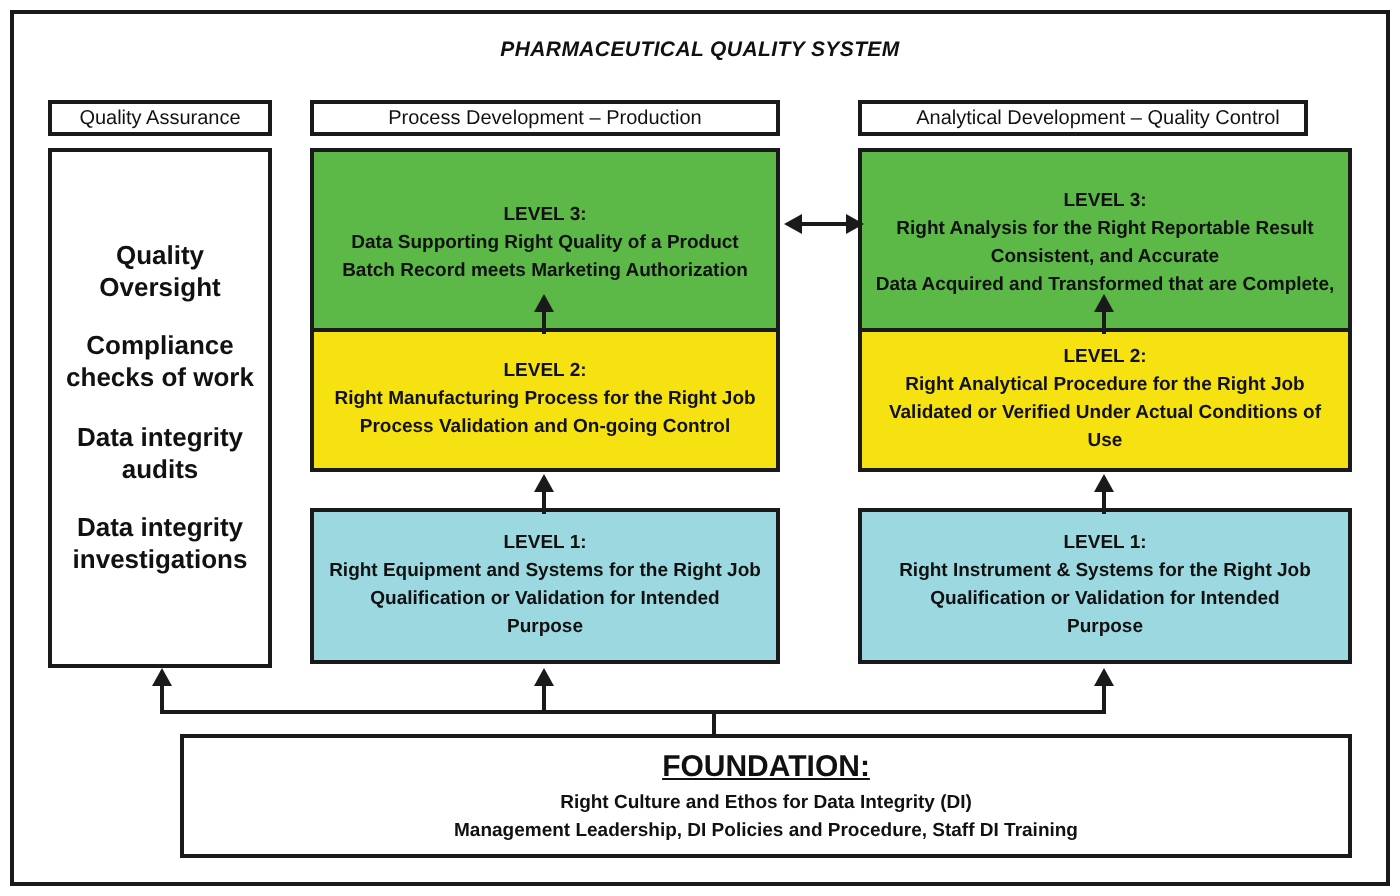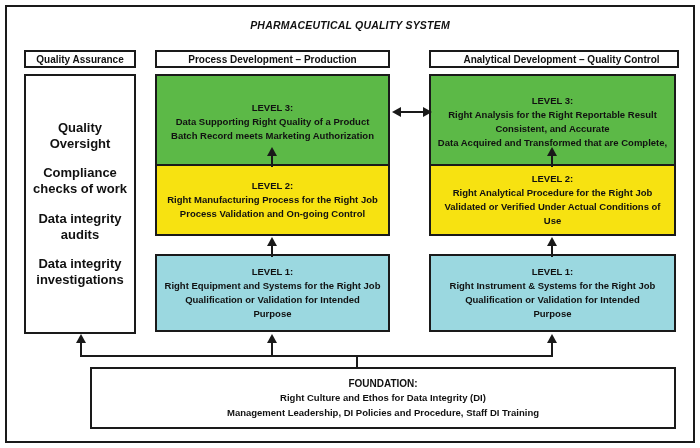--- a/index.html
+++ b/index.html
@@ -29,27 +29,27 @@
   
   .hdr {
     position: absolute;
     height: 18px;
     border: 2px solid #1a1a1a;
     background: #fff;
     display: flex;
     align-items: center;
     justify-content: center;
     font-size: 10px;
-    font-weight: bold;
+    font-weight: normal;
     color: #111;
     white-space: nowrap;
   }
   #hdr-qa   { left: 17px;  top: 43px; width: 112px; }
   #hdr-proc { left: 148px; top: 43px; width: 235px; align-items: center; }
-  #hdr-anal { left: 422px; top: 43px; width: 250px; padding-left: 15px; }
+  #hdr-anal { left: 422px; top: 43px; width: 225px; padding-left: 15px; }
 
   
   #qa-box {
     position: absolute;
     left: 17px; top: 67px;
     width: 112px; height: 260px;
     border: 2px solid #1a1a1a;
     background: #fff;
     display: flex;
     flex-direction: column;
@@ -101,21 +101,21 @@
     left: 83px; top: 360px;
     width: 586px; height: 62px;
     border: 2px solid #1a1a1a;
     background: #fff;
     display: flex;
     flex-direction: column;
     align-items: center;
     justify-content: center;
     text-align: center;
   }
-  #foundation .hd { font-size: 10px; font-weight: bold; color: #111; line-height: 1.5; }
+  #foundation .hd { font-size: 15px; font-weight: bold; color: #111; line-height: 1.5; text-decoration: underline; }
   #foundation .bd { font-size: 9.5px; font-weight: bold; color: #111; line-height: 1.5; }
 
   
   .conn { position: absolute; background: #1a1a1a; }
   .vline { width: 2px; }
   .hline { height: 2px; }
   .arrow-up {
     position: absolute;
     width: 0; height: 0;
     border-left: 5px solid transparent;

